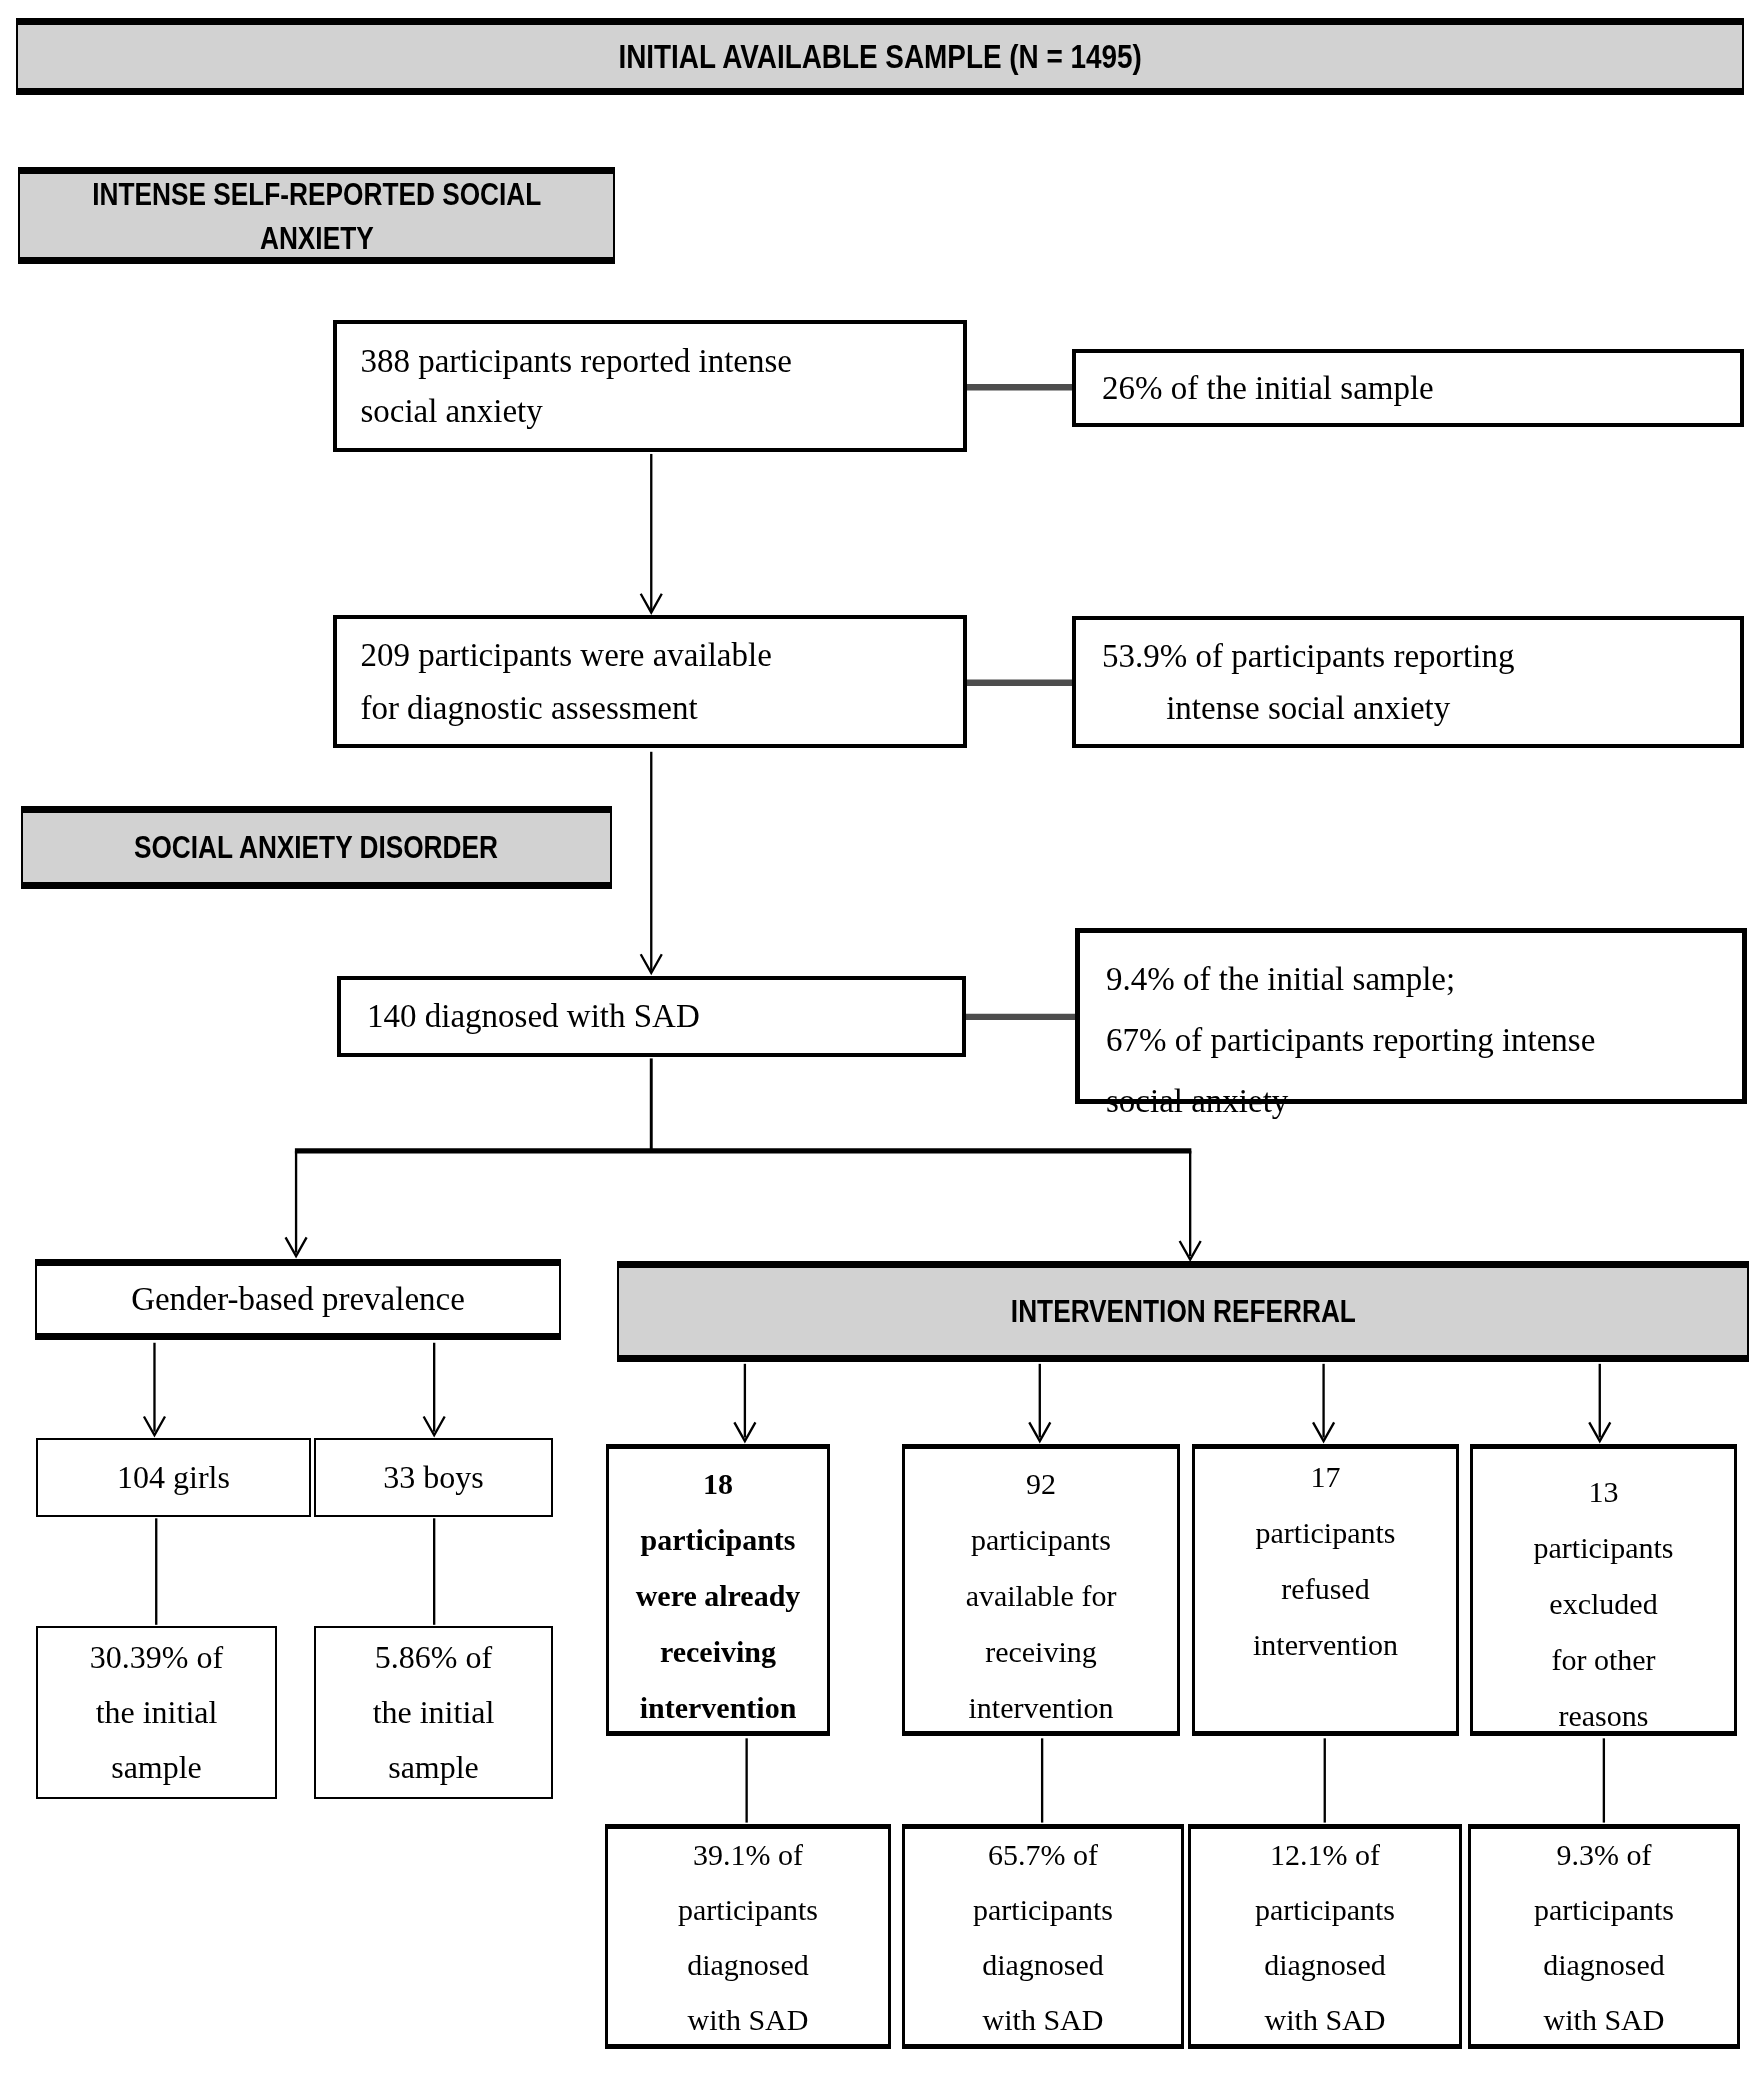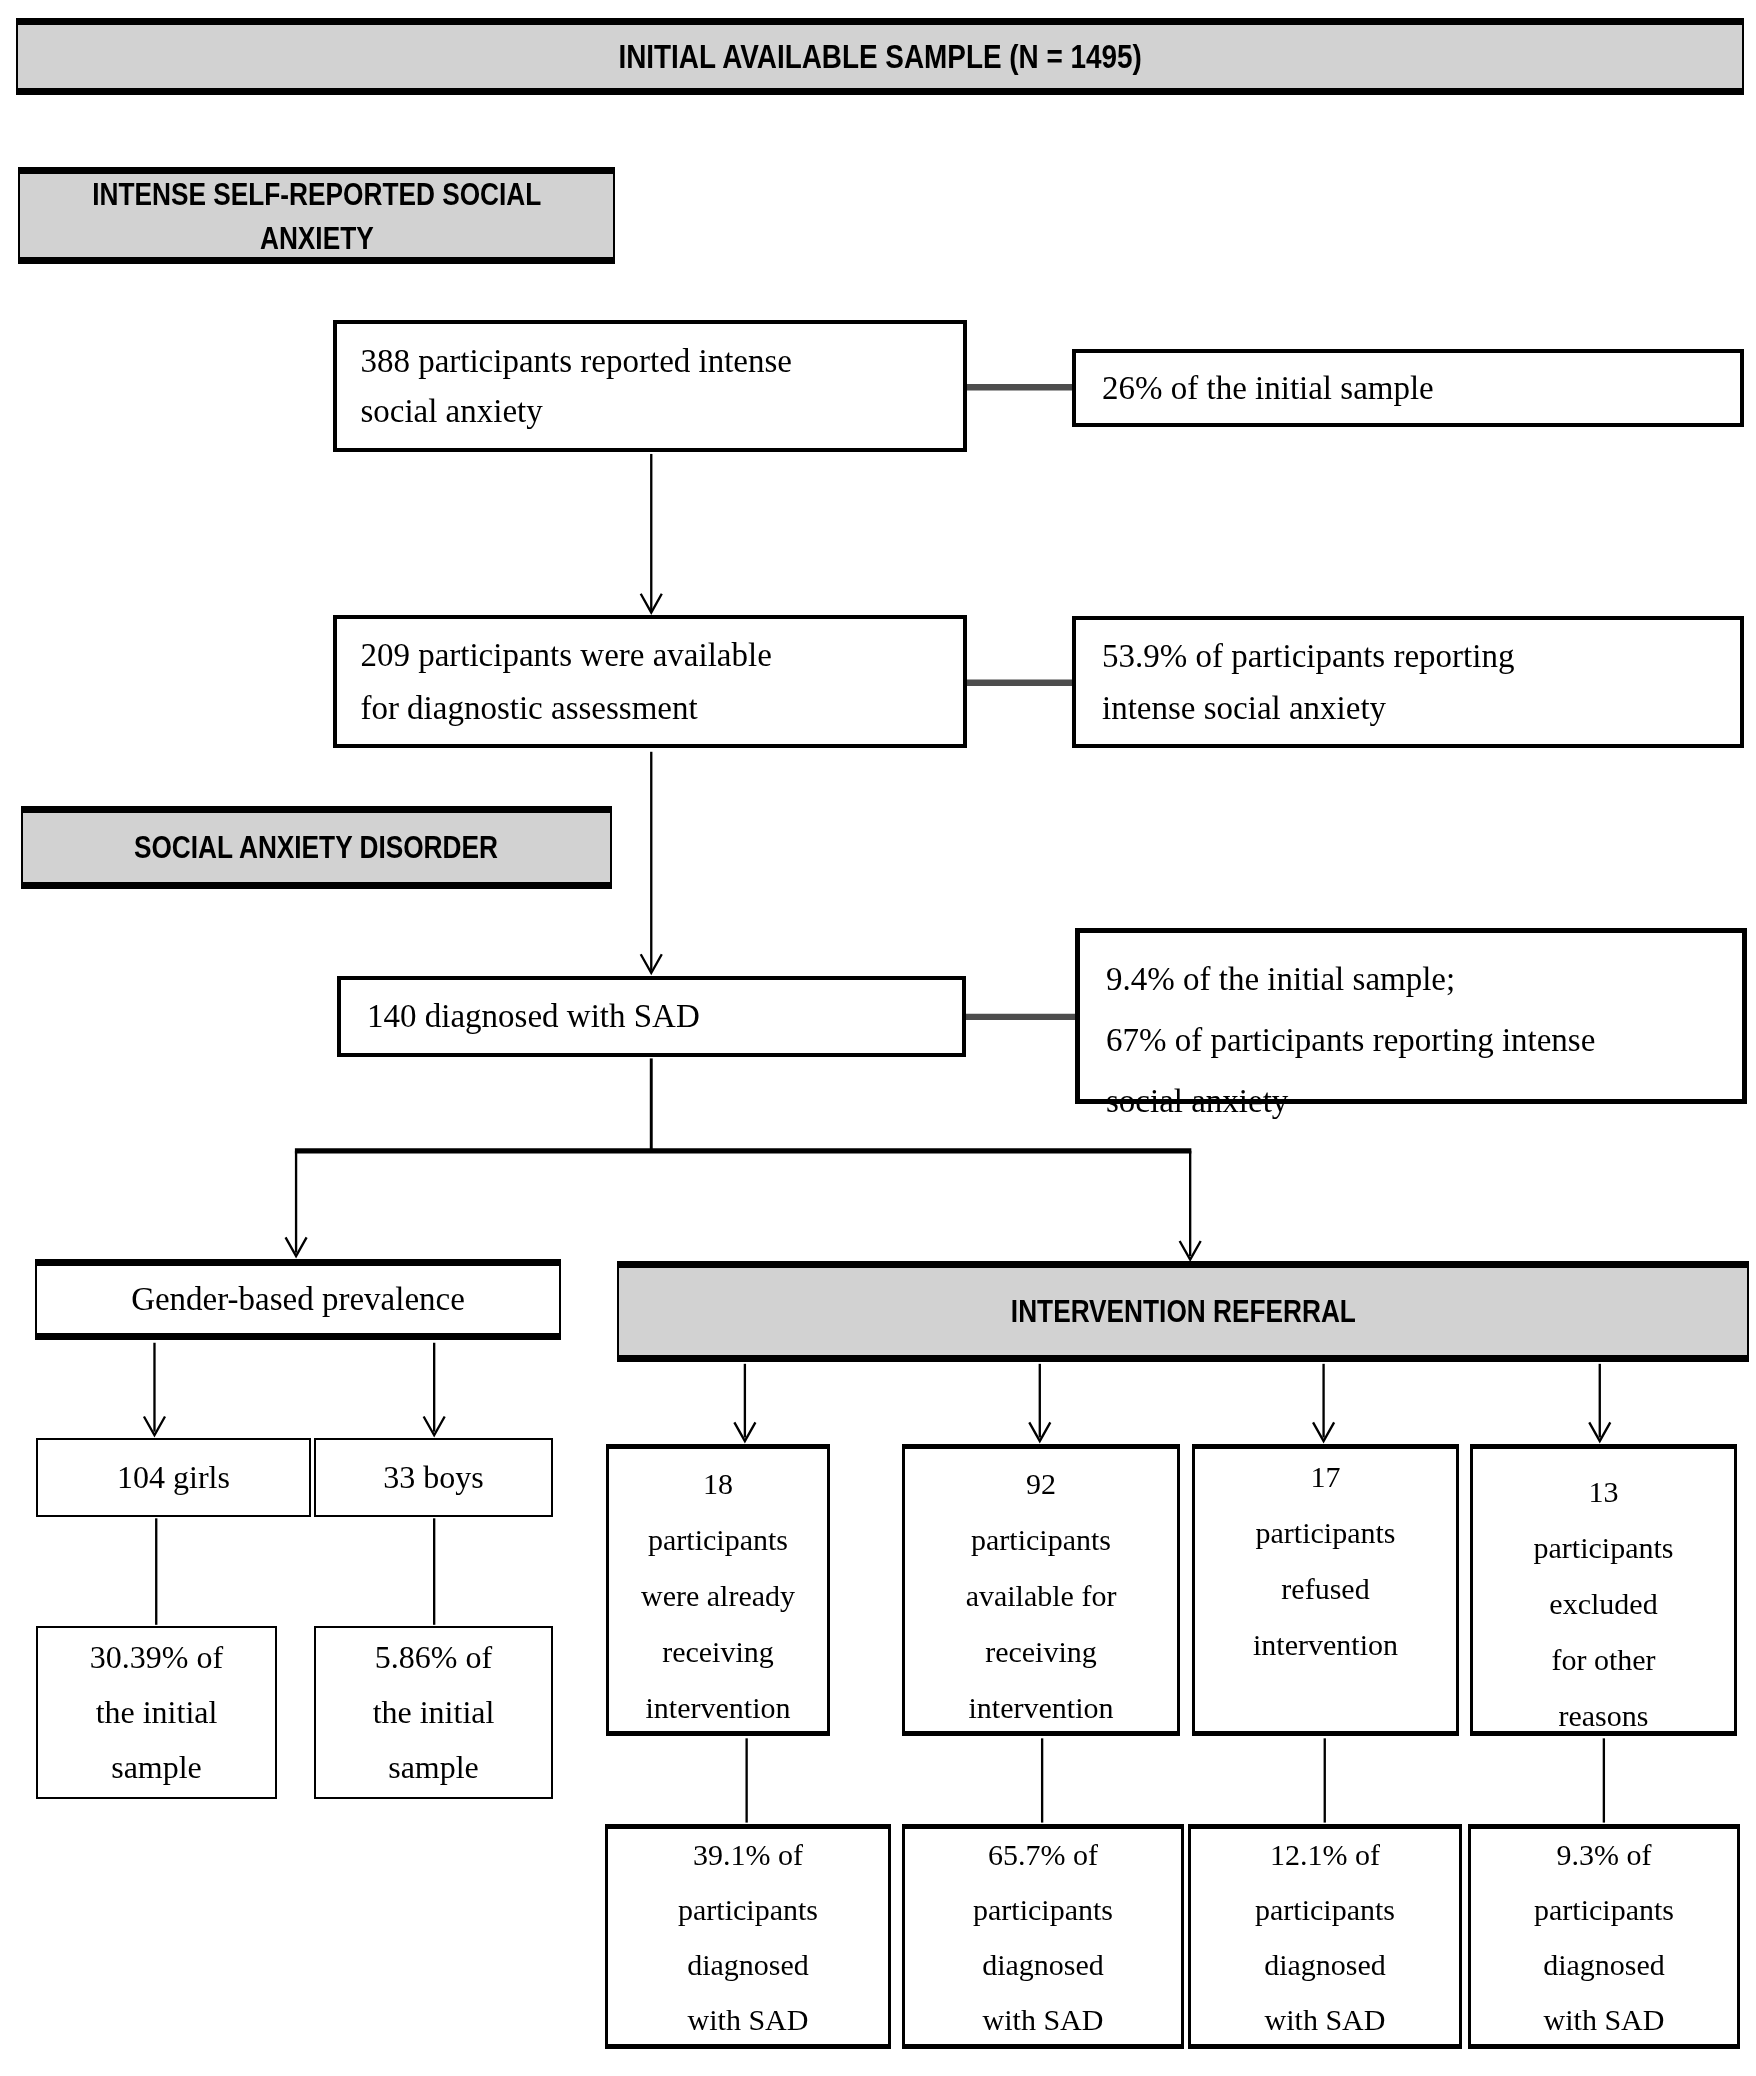--- a/index.html
+++ b/index.html
@@ -79,21 +79,21 @@
 social anxiety</span>
   </div>
   <div class="node left" style="left:1072px;top:349px;width:672px;height:78px;font-size:33px;padding-left:26px;border-width:4.7px;">
     <span class="txt">26% of the initial sample</span>
   </div>
 
   <div class="node left" style="left:333px;top:615px;width:634px;height:133px;font-size:33px;line-height:53px;padding-left:23.4px;border-width:4.7px;">
     <span class="txt">209 participants were available
 for diagnostic assessment</span>
   </div>
-  <div class="node left" style="left:1072px;top:616px;width:672px;height:132px;font-size:33px;line-height:52px;padding-left:26px;border-width:4.7px;">
+  <div class="node left" style="left:1072px;top:616px;width:672px;height:132px;font-size:33px;line-height:52px;padding-left:26px;border-width:4.7px;text-align:center;">
     <span class="txt">53.9% of participants reporting
 intense social anxiety</span>
   </div>
 
   <div class="node gray hborder" style="left:20.5px;top:806px;width:591px;height:83px;font-size:32px;">
     <span class="txt cond">SOCIAL ANXIETY DISORDER</span>
   </div>
 
   <div class="node left" style="left:337px;top:976px;width:629px;height:81px;font-size:33px;padding-left:26px;border-width:4.7px;">
     <span class="txt">140 diagnosed with SAD</span>
@@ -121,21 +121,21 @@
     <span class="txt">30.39% of
 the initial
 sample</span>
   </div>
   <div class="node serif-c" style="left:314px;top:1626px;width:239px;height:173px;font-size:32px;line-height:55px;border-width:2.9px;">
     <span class="txt">5.86% of
 the initial
 sample</span>
   </div>
 
-  <div class="node mborder serif-c topalign" style="left:606px;top:1444px;width:224px;height:292px;font-size:30px;line-height:56px;padding-top:7px;">
+  <div class="node mborder serif-c topalign" style="left:606px;top:1444px;width:224px;height:292px;font-size:30px;line-height:56px;padding-top:7px;font-weight:bold;">
     <span class="txt">18
 participants
 were already
 receiving
 intervention</span>
   </div>
   <div class="node mborder serif-c topalign" style="left:902px;top:1444px;width:278px;height:292px;font-size:30px;line-height:56px;padding-top:7px;">
     <span class="txt">92
 participants
 available for

